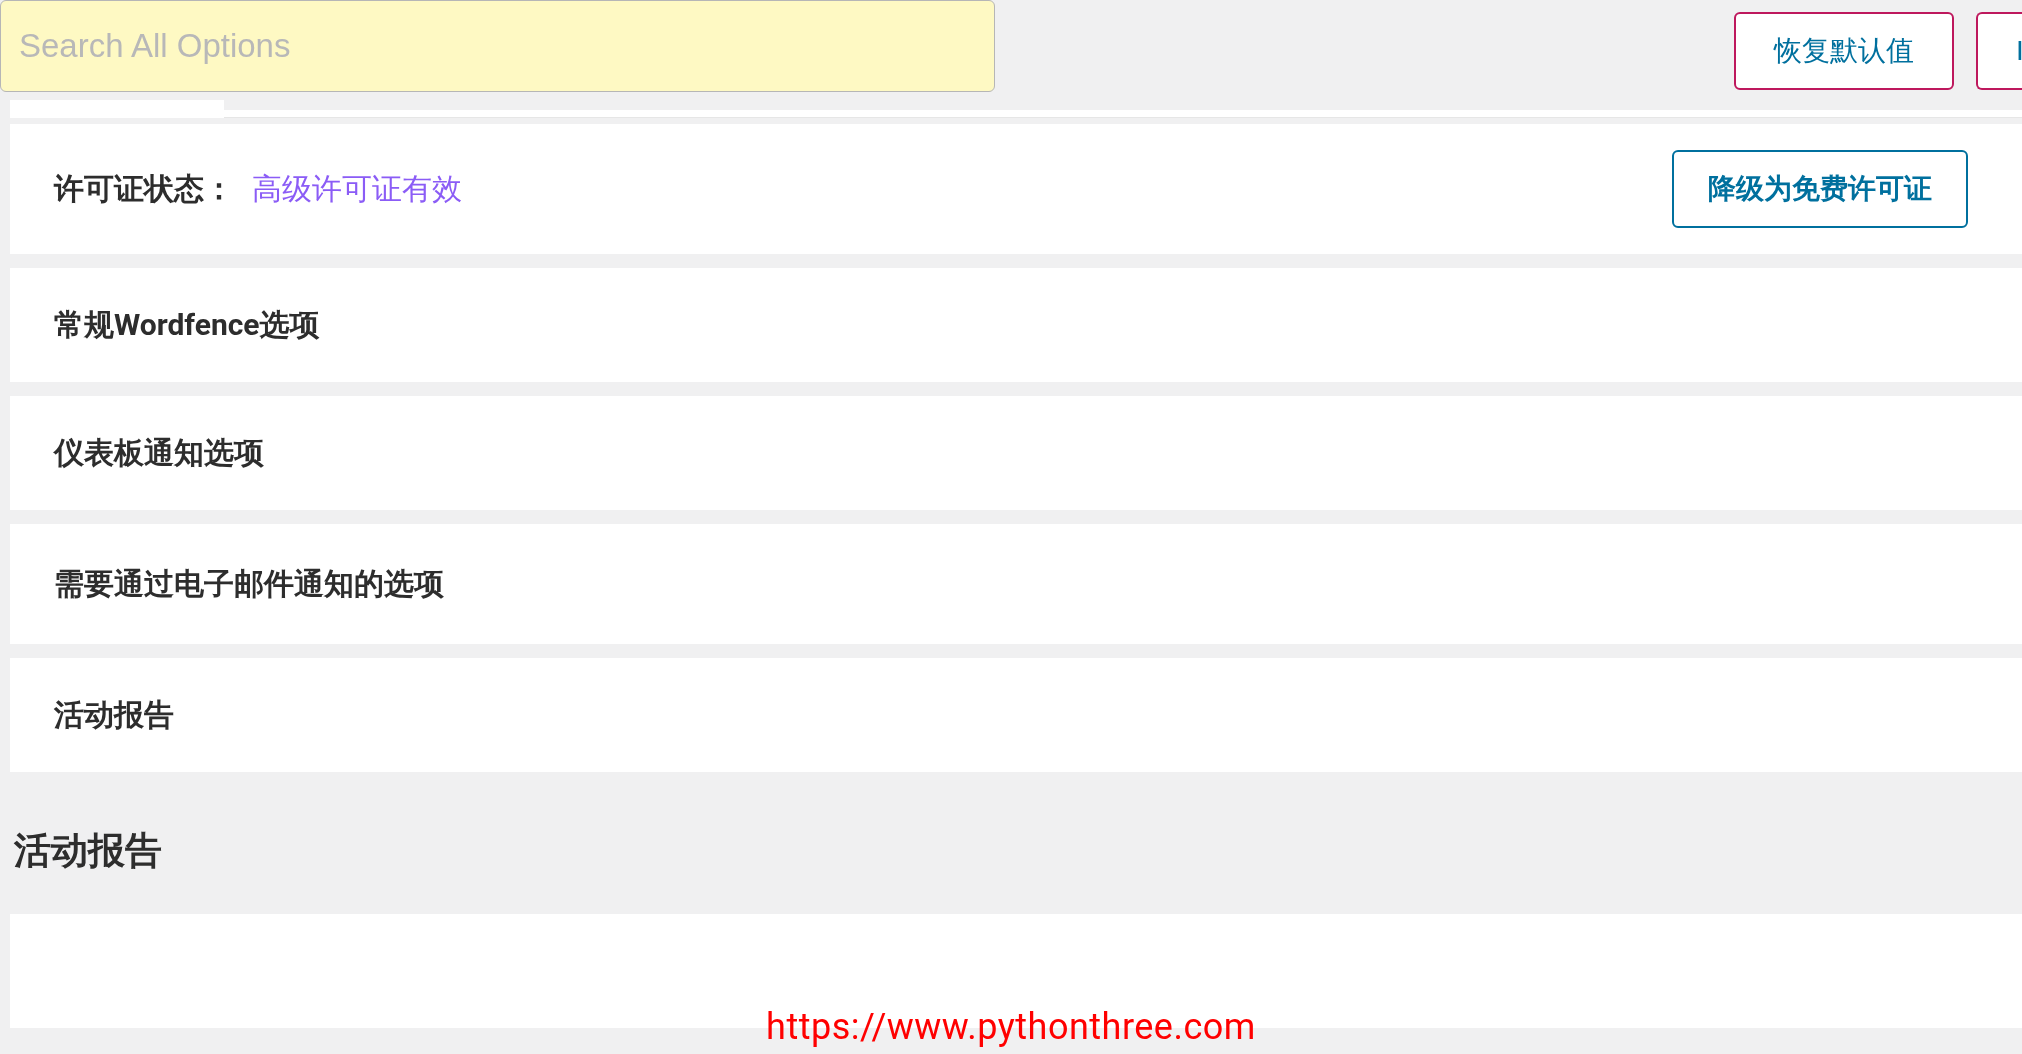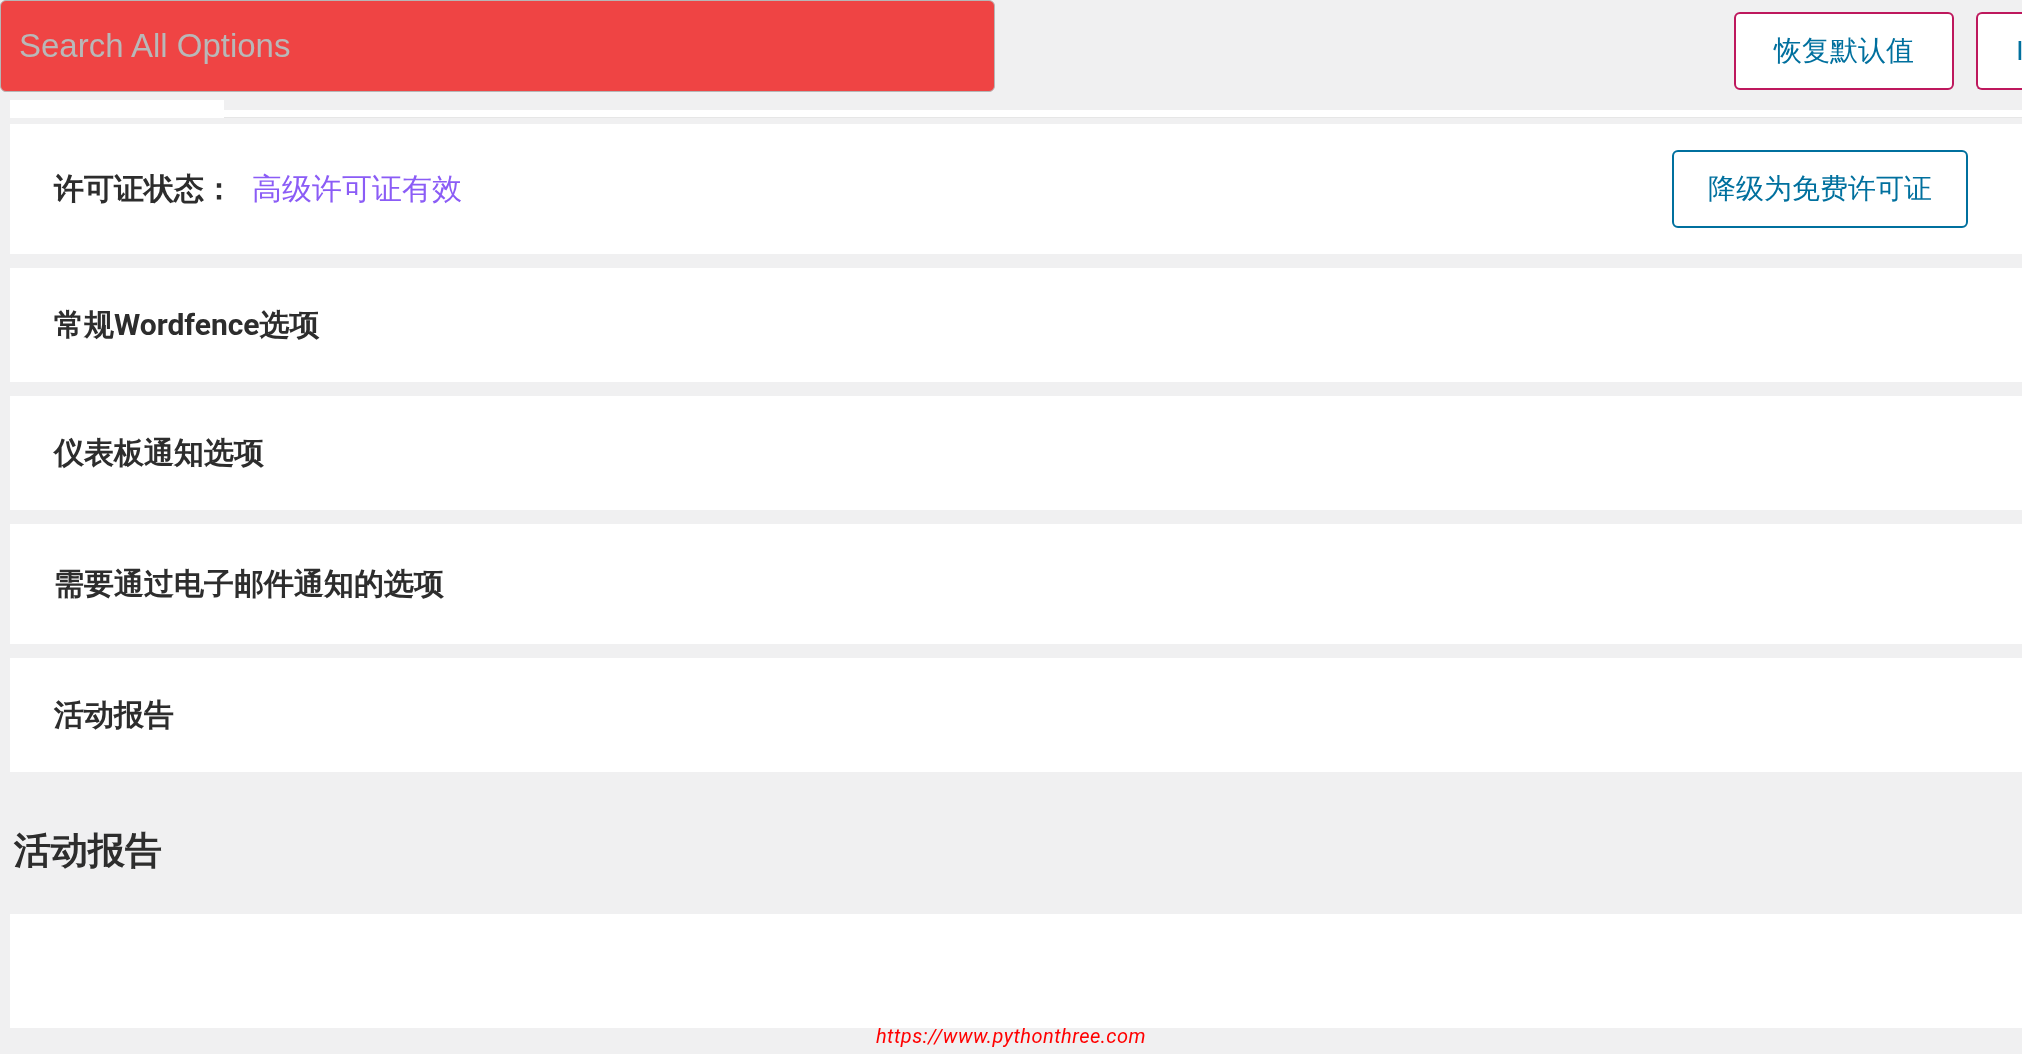--- a/index.html
+++ b/index.html
@@ -32,21 +32,21 @@
   }
 
   .search-input {
     width: 100%;
     height: 92px;
     border: 1px solid #b6b6b6;
     border-radius: 6px;
     padding: 0 18px;
     font-size: 33px;
     color: #333;
-    background: #ef4444;
+    background: #fef9c3;
     outline: none;
   }
   .search-input::placeholder {
     color: #b8b8b8;
   }
 
   .top-buttons {
     position: absolute;
     right: 0;
     top: 12px;
@@ -125,43 +125,42 @@
     color: #8b5cf6;
   }
 
   .license-btn {
     border: 2px solid #00709e;
     color: #00709e;
     background: #fff;
     border-radius: 6px;
     padding: 18px 34px;
     font-size: 28px;
-    font-weight: 400;
+    font-weight: 700;
     cursor: pointer;
     white-space: nowrap;
     margin-right: 10px;
   }
 
   .section-heading {
     font-size: 37px;
     font-weight: 700;
     color: #2d2d2d;
     padding: 54px 0 24px 4px;
   }
 
   .watermark {
     position: absolute;
     left: 50%;
     transform: translateX(-50%);
     bottom: 6px;
     color: #ff0000;
-    font-size: 20px;
+    font-size: 36px;
     font-weight: 400;
     letter-spacing: 0.5px;
-    font-style: italic;
   }
 
   
   .tab-remnant {
     position: absolute;
     left: 10px;
     top: 100px;
     width: 214px;
     height: 18px;
     background: #fff;

